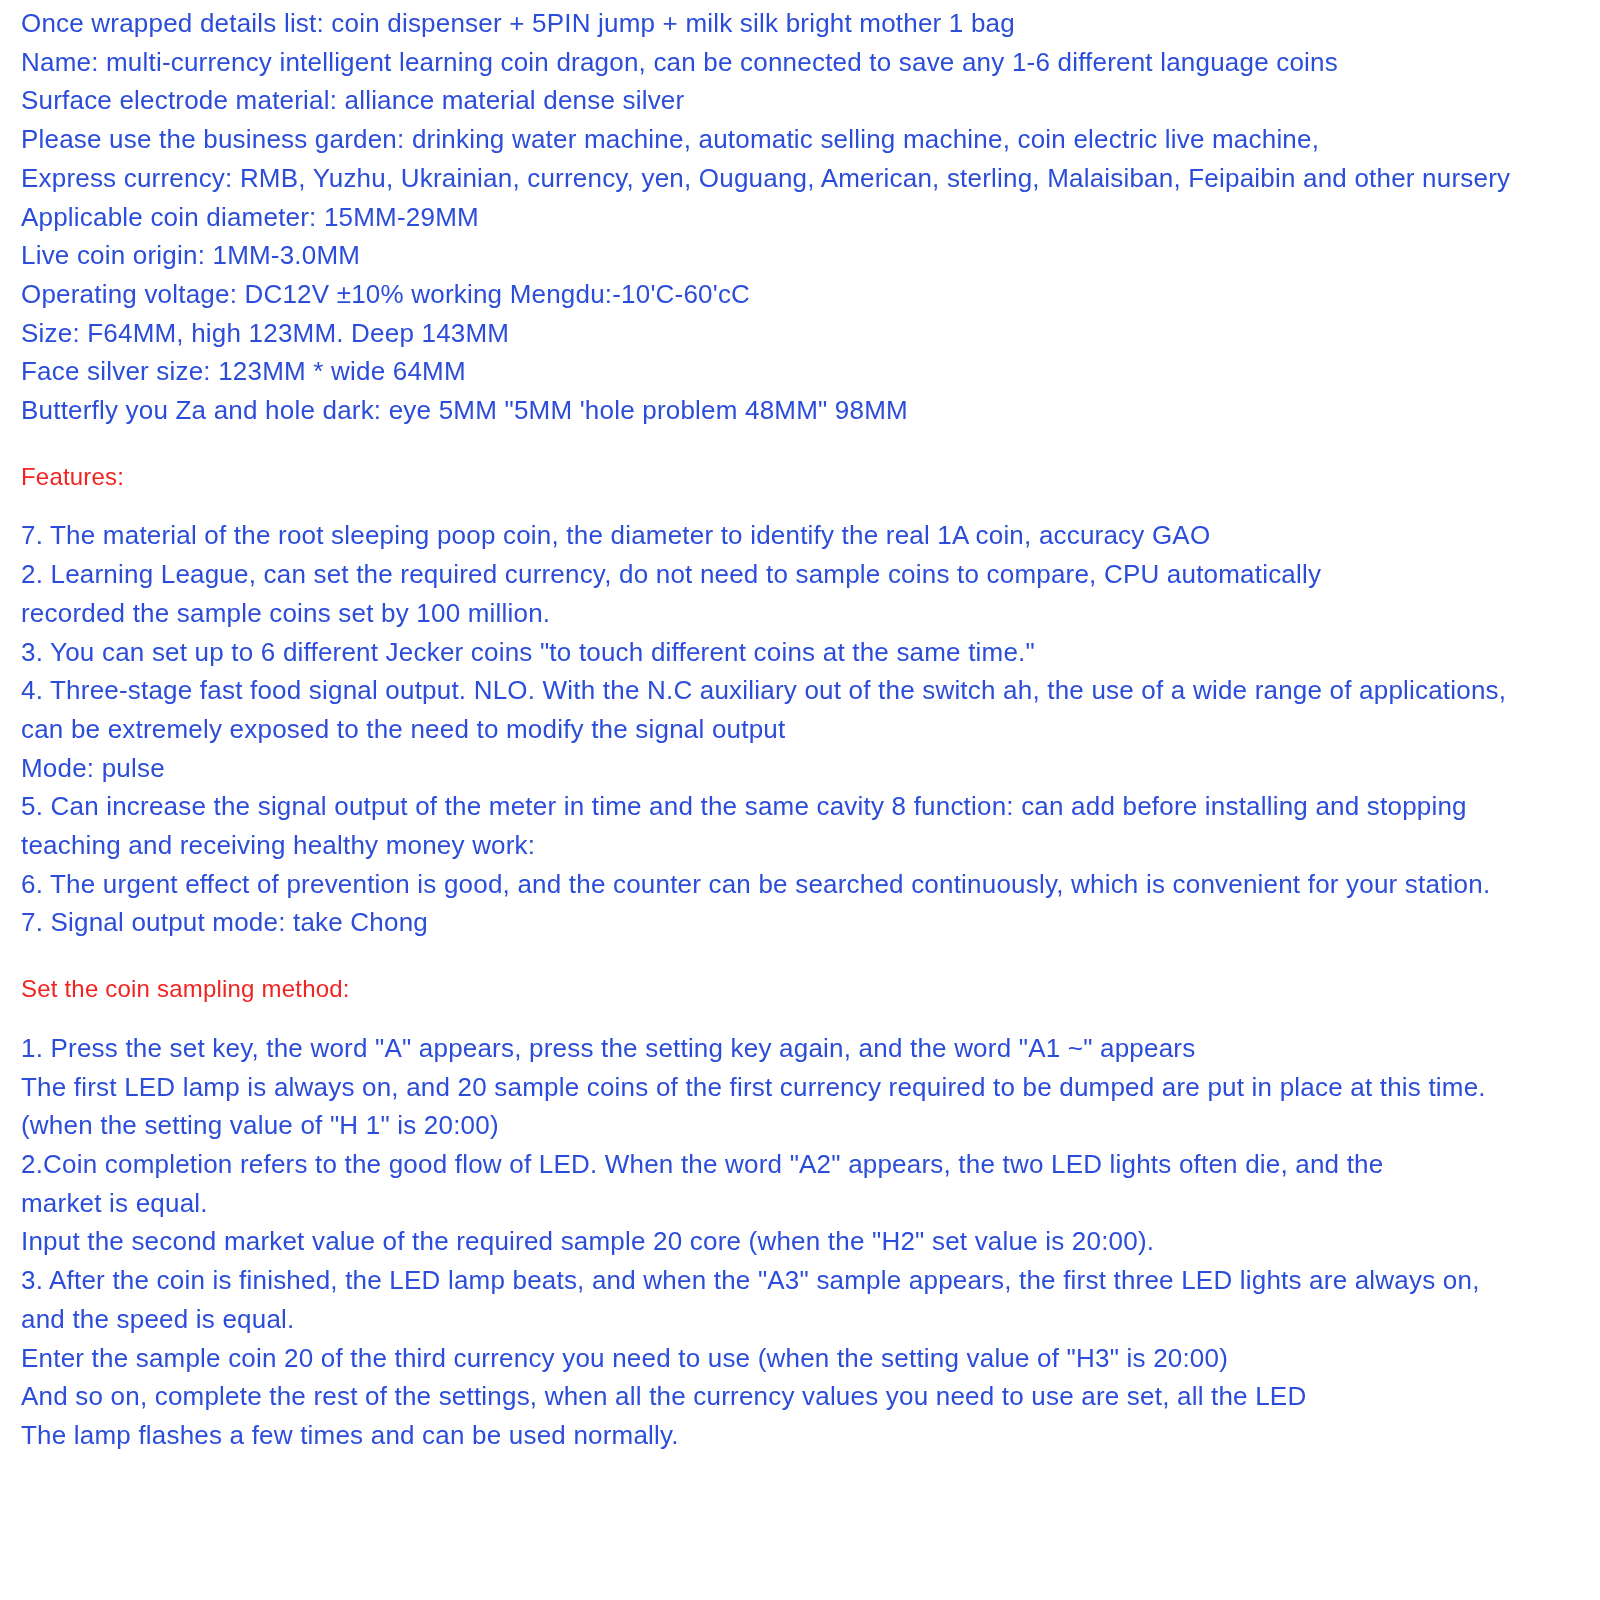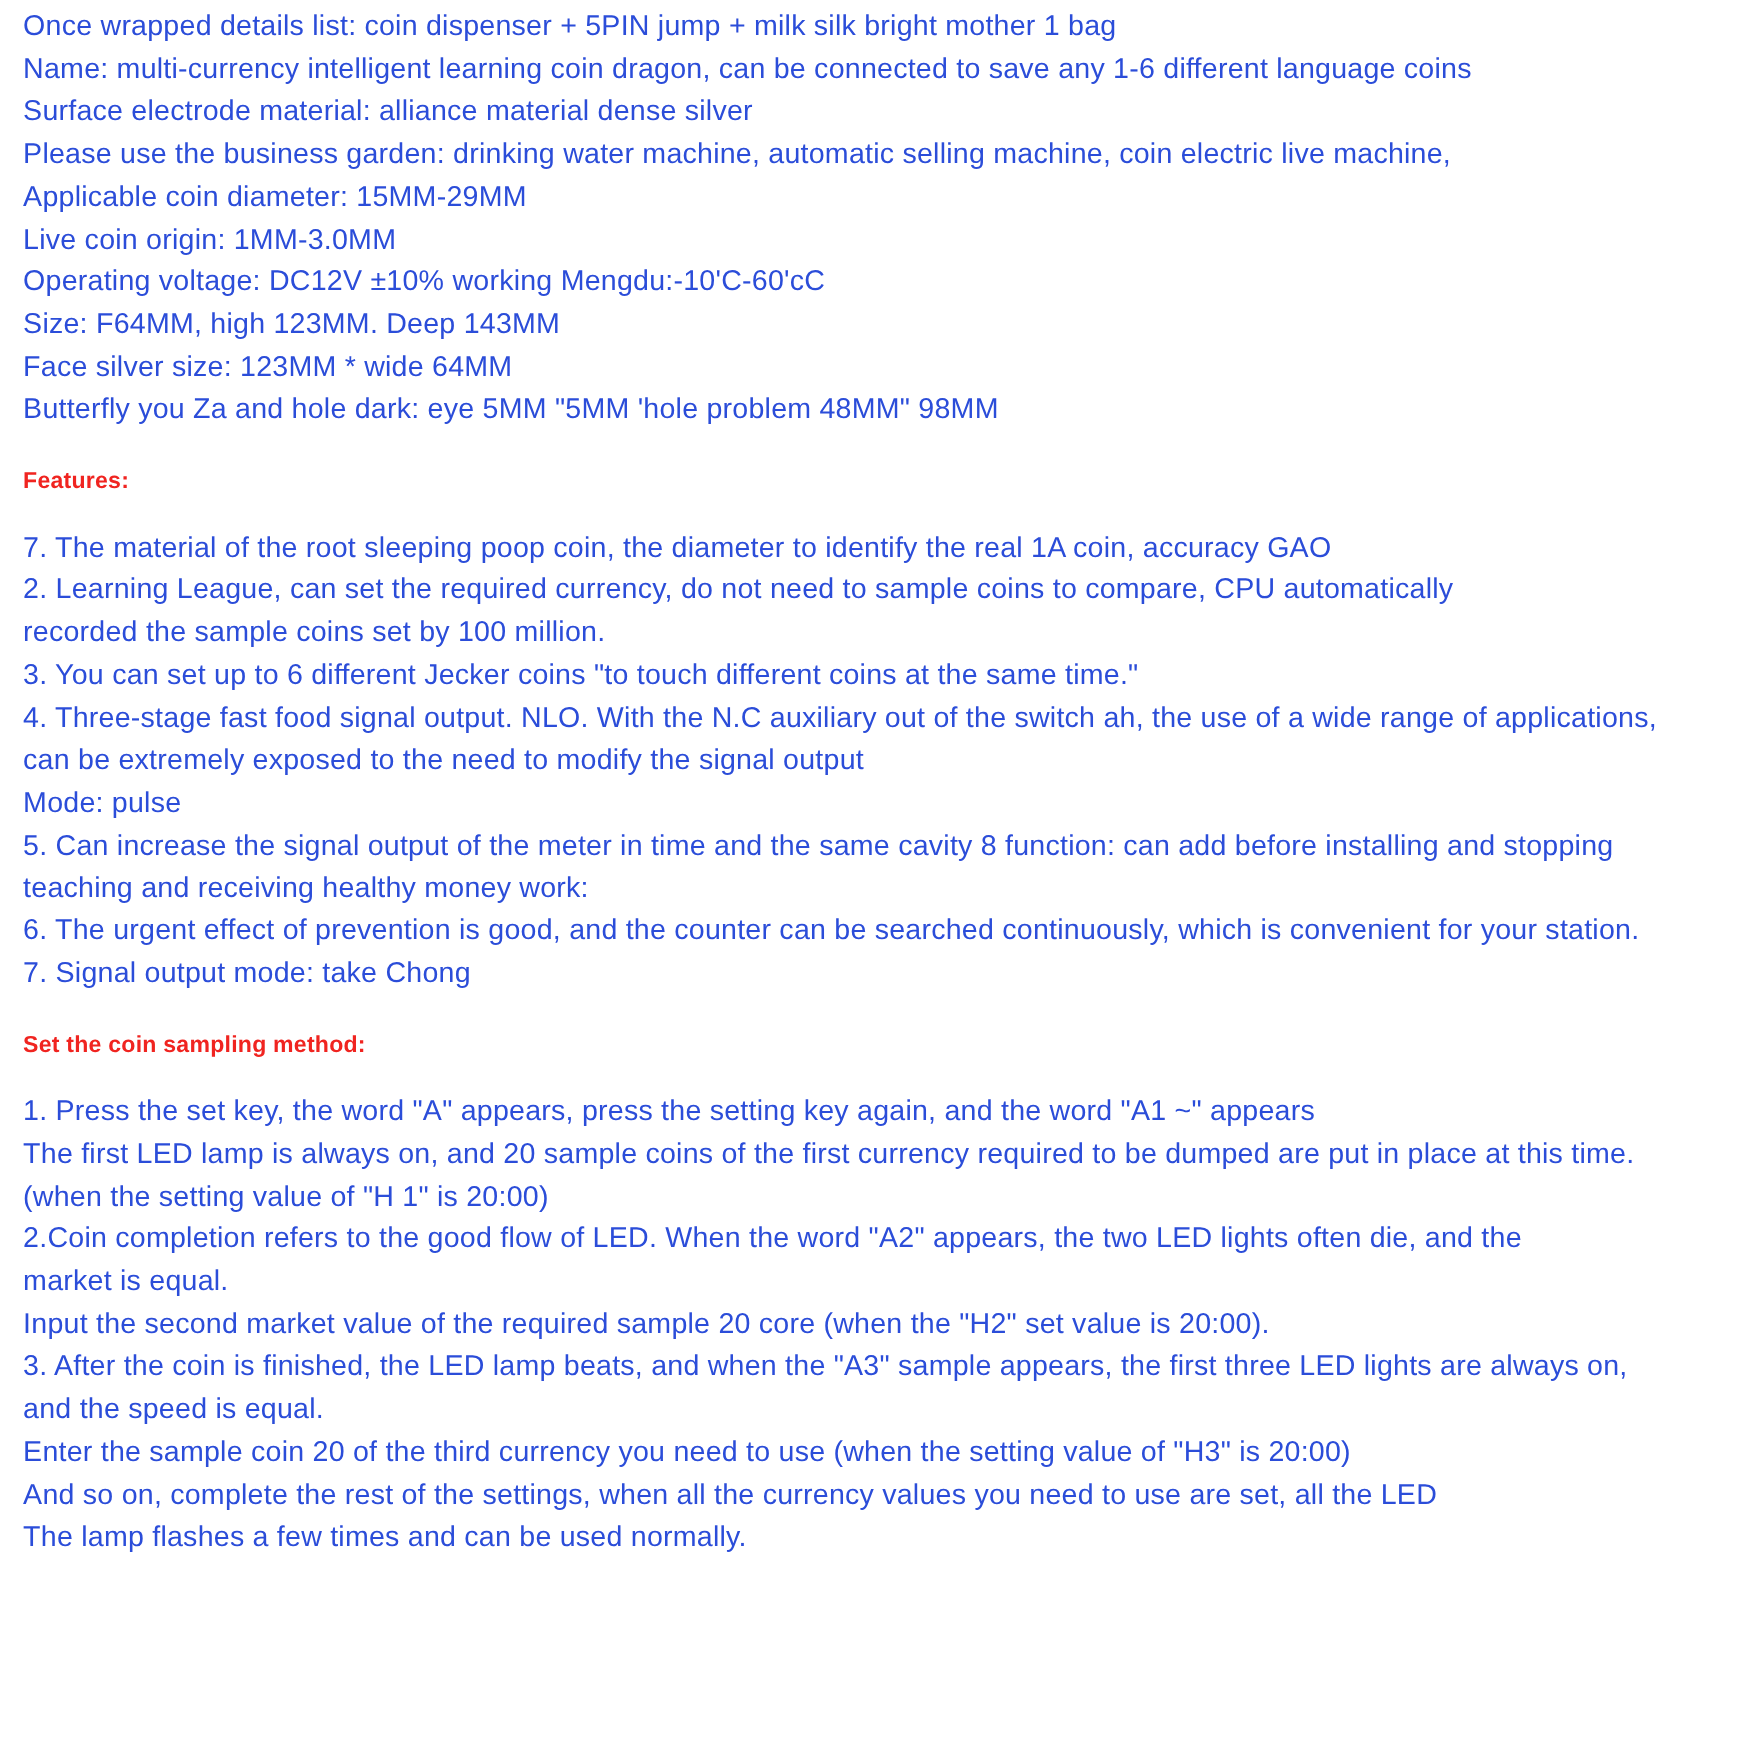--- a/index.html
+++ b/index.html
@@ -24,36 +24,37 @@
     font-size: 26px;
     line-height: 38.7px;
     color: var(--text-blue, #2b4dd9);
     letter-spacing: 0.2px;
   }
   .text-line {
     white-space: nowrap;
   }
   .heading {
     margin: 28px 0 20px 0;
-    font-size: 21px;
+    font-size: 24px;
     line-height: 38.7px;
-    font-weight: bold;
+    font-weight: normal;
     color: var(--heading-red, #f02420);
     white-space: nowrap;
   }
 </style>
 </head>
 <body>
 
 <main class="page">
   <div class="description" id="description">
       <div class="text-line">Once wrapped details list: coin dispenser + 5PIN jump + milk silk bright mother 1 bag</div>
       <div class="text-line">Name: multi-currency intelligent learning coin dragon, can be connected to save any 1-6 different language coins</div>
       <div class="text-line">Surface electrode material: alliance material dense silver</div>
       <div class="text-line">Please use the business garden: drinking water machine, automatic selling machine, coin electric live machine,</div>
+      <div class="text-line">Express currency: RMB, Yuzhu, Ukrainian, currency, yen, Ouguang, American, sterling, Malaisiban, Feipaibin and other nursery</div>
       <div class="text-line">Applicable coin diameter: 15MM-29MM</div>
       <div class="text-line">Live coin origin: 1MM-3.0MM</div>
       <div class="text-line">Operating voltage: DC12V ±10% working Mengdu:-10'C-60'cC</div>
       <div class="text-line">Size: F64MM, high 123MM. Deep 143MM</div>
       <div class="text-line">Face silver size: 123MM * wide 64MM</div>
       <div class="text-line">Butterfly you Za and hole dark: eye 5MM "5MM 'hole problem 48MM" 98MM</div>
       <h2 class="heading">Features:</h2>
       <div class="text-line">7. The material of the root sleeping poop coin, the diameter to identify the real 1A coin, accuracy GAO</div>
       <div class="text-line">2. Learning League, can set the required currency, do not need to sample coins to compare, CPU automatically</div>
       <div class="text-line">recorded the sample coins set by 100 million.</div>

